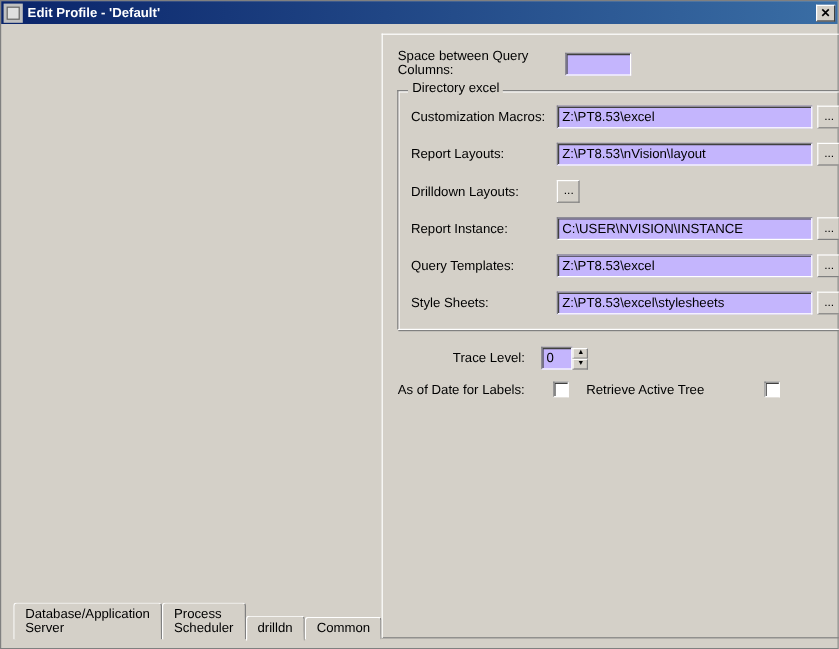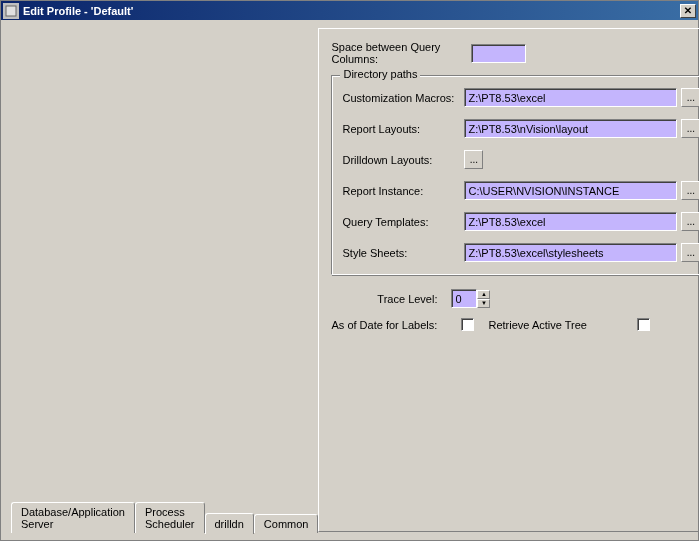--- a/index.html
+++ b/index.html
@@ -236,21 +236,21 @@
     </div>
 
     <div class="panel">
 
       <div class="row">
         <span class="row-label">Space between Query Columns:</span>
         <input class="field" style="width: 55px;" value="">
       </div>
 
       <div class="fieldset" style="width:380px">
-        <span class="fieldset-legend">Directory paths</span>
+        <span class="fieldset-legend">Directory excel</span>
 
         <div class="path-row">
           <span class="path-label">Customization Macros:</span>
           <input class="field path-input" value="Z:\PT8.53\excel" style="">
           <div class="browse-btn">...</div>
         </div>
         <div class="path-row">
           <span class="path-label">Report Layouts:</span>
           <input class="field path-input" value="Z:\PT8.53\nVision\layout" style="">
           <div class="browse-btn">...</div>

